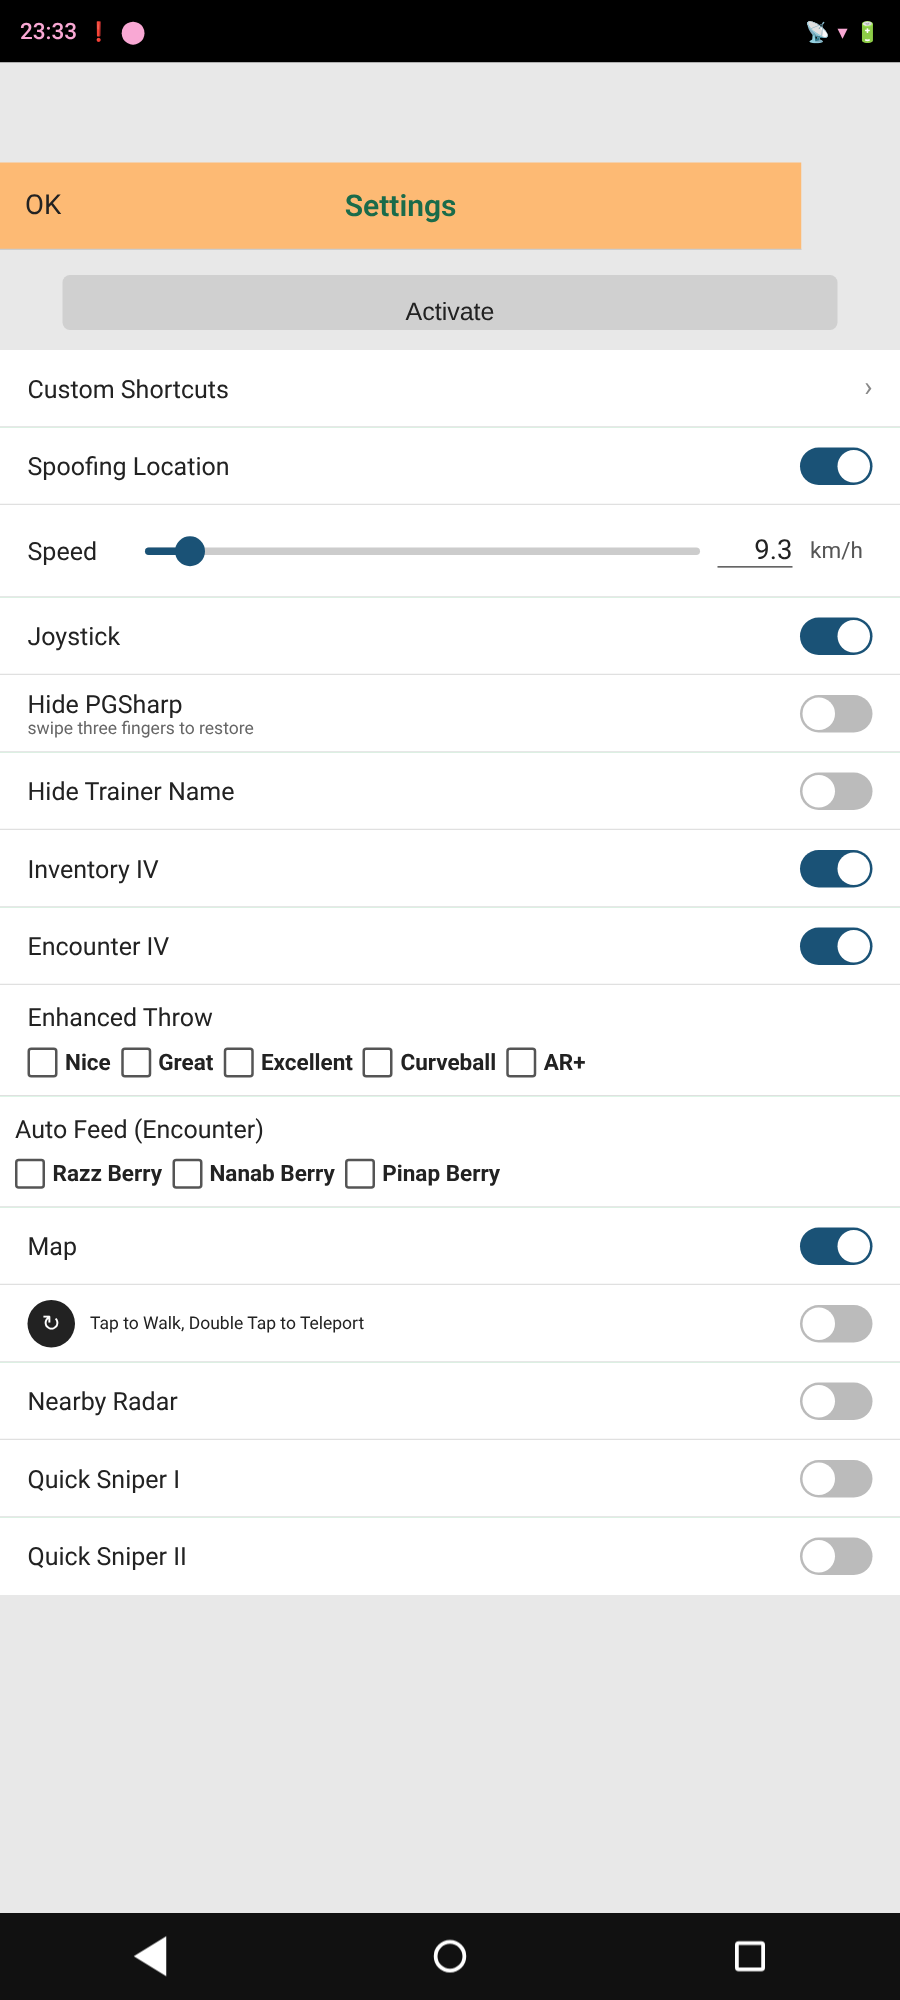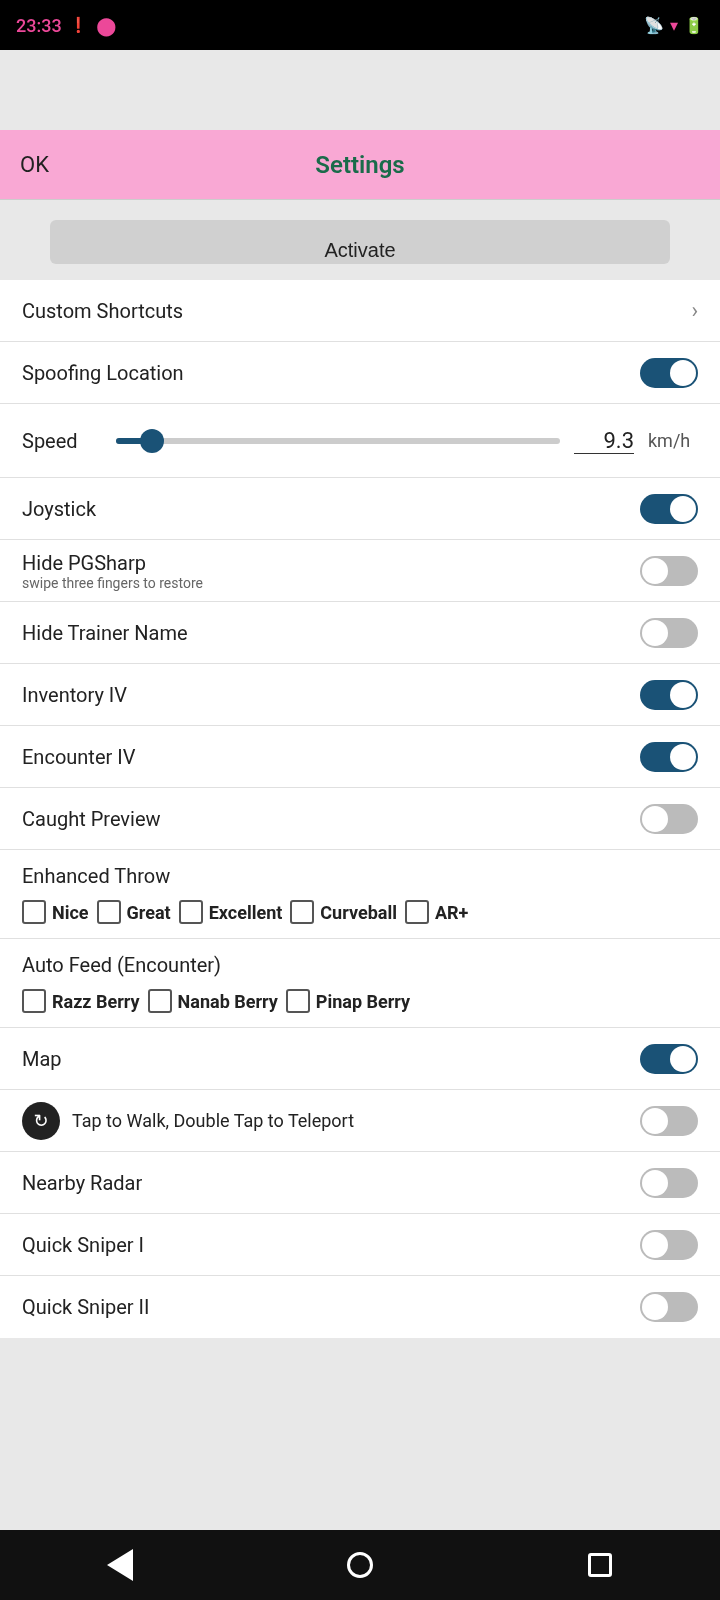--- a/index.html
+++ b/index.html
@@ -15,38 +15,38 @@
 
     
     .status-bar {
       width: 720px;
       height: 50px;
       background: #000;
       display: flex;
       align-items: center;
       justify-content: space-between;
       padding: 0 16px;
-      color: #ec4899;
+      color: #f9a8d4;
       font-size: 18px;
       font-weight: 500;
     }
     .status-left { display: flex; align-items: center; gap: 8px; }
     .status-right { display: flex; align-items: center; gap: 6px; }
 
     
     .top-area {
       background: #e8e8e8;
       height: 80px;
     }
 
     
     .header {
-      width: 720px;
+      width: 641px;
       height: 70px;
-      background: #f9a8d4;
+      background: #fdba74;
       display: flex;
       align-items: center;
       padding: 0 20px;
       border-bottom: 1px solid #ccc;
       position: relative;
     }
     .header-ok {
       font-size: 22px;
       color: #222;
       font-weight: 400;
@@ -251,21 +251,21 @@
       background: #fff;
       flex-shrink: 0;
     }
     .checkbox-label {
       font-size: 18px;
       color: #222;
     }
 
     
     .auto-feed-row {
-      padding: 14px 22px;
+      padding: 14px 12px;
       border-bottom: 1px solid #e0e0e0;
       background: #fff;
     }
     .auto-feed-title {
       font-size: 20px;
       color: #222;
       margin-bottom: 12px;
     }
 
     
@@ -288,21 +288,21 @@
       height: 38px;
       background: #222;
       border-radius: 50%;
       display: flex;
       align-items: center;
       justify-content: center;
       color: #fff;
       font-size: 18px;
     }
     .tap-label {
-      font-size: 18px;
+      font-size: 14px;
       color: #222;
     }
 
     
     .bottom-nav {
       width: 720px;
       height: 70px;
       background: #111;
       display: flex;
       align-items: center;
@@ -414,24 +414,20 @@
     <div class="setting-row">
       <span class="setting-label">Inventory IV</span>
       <div class="toggle on"></div>
     </div>
 
     <div class="setting-row">
       <span class="setting-label">Encounter IV</span>
       <div class="toggle on"></div>
     </div>
 
-    <div class="setting-row">
-      <span class="setting-label">Caught Preview</span>
-      <div class="toggle off"></div>
-    </div>
 
     <div class="enhanced-throw-row">
       <div class="enhanced-throw-title">Enhanced Throw</div>
       <div class="checkbox-row">
         <div class="checkbox-item">
           <div class="checkbox-box"></div>
           <span class="checkbox-label">Nice</span>
         </div>
         <div class="checkbox-item">
           <div class="checkbox-box"></div>

